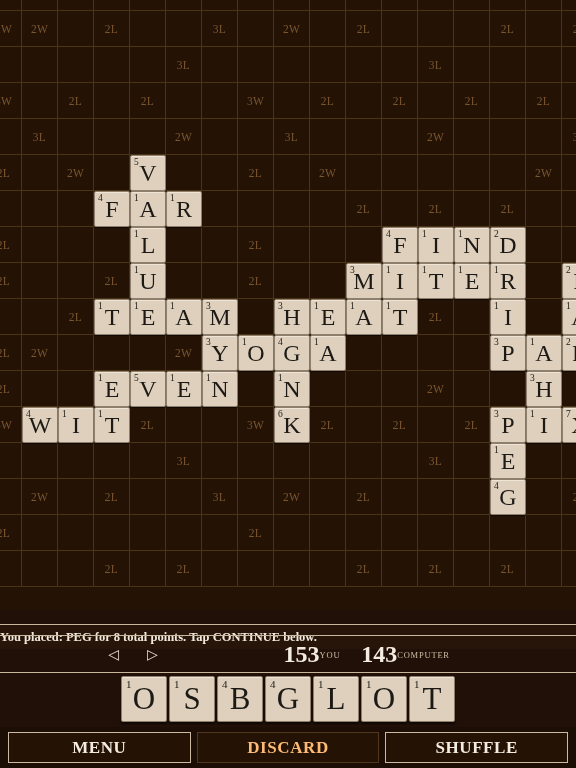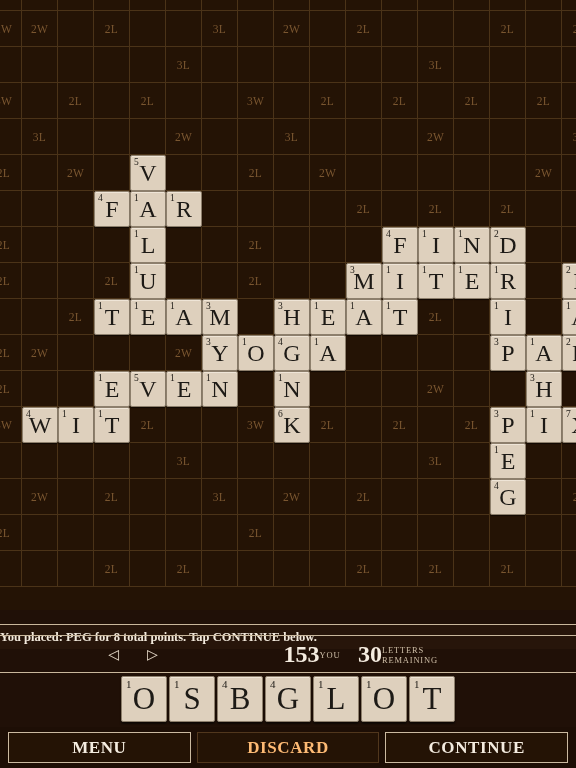--- a/index.html
+++ b/index.html
@@ -635,23 +635,23 @@
 
   <div id="scorebar">
     <div class="sb-word-wrap">
       <span class="arrow">◁</span>
       <span class="arrow">▷</span>
     </div>
     <div class="sb-seg" id="seg-you">
       <span class="sb-num">153</span>
       <span class="sb-lbl">YOU</span>
     </div>
-    <div class="sb-seg" id="seg-letters">
-      <span class="sb-num">30</span>
-      <span class="sb-lbl">LETTERS REMAINING</span>
+    <div class="sb-seg" id="seg-comp">
+      <span class="sb-num">143</span>
+      <span class="sb-lbl">COMPUTER</span>
     </div>
   </div>
 
   <div id="rack">
       <div class="rtile">
         <span class="val">1</span>
         <span class="ltr">O</span>
       </div>
       <div class="rtile">
         <span class="val">1</span>
@@ -675,15 +675,15 @@
       </div>
       <div class="rtile">
         <span class="val">1</span>
         <span class="ltr">T</span>
       </div>
     </div>
 
   <div id="btnbar">
       <div class="btn">MENU</div>
       <div class="btn disabled">DISCARD</div>
-      <div class="btn">CONTINUE</div>
+      <div class="btn">SHUFFLE</div>
     </div>
 </div>
 
 </body></html>

